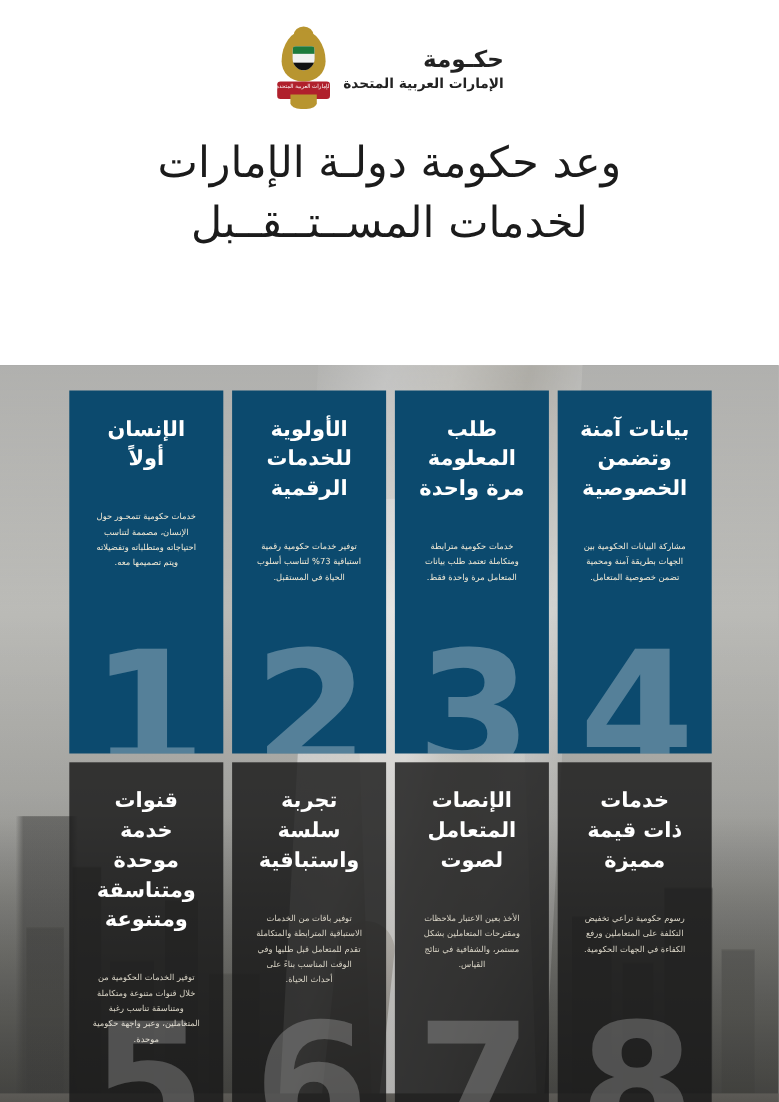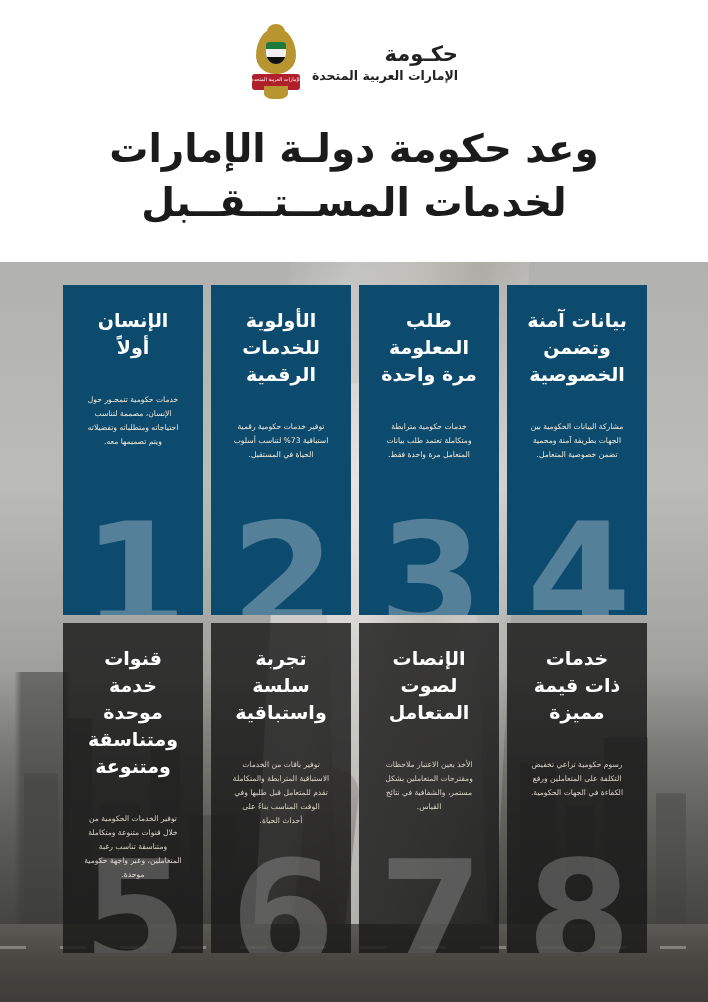--- a/index.html
+++ b/index.html
@@ -10,21 +10,21 @@
   body {
     width: 708px;
     height: 1002px;
     font-family: "DejaVu Sans", "Liberation Sans", sans-serif;
     overflow: hidden;
     position: relative;
   }
 
   
   .header {
-    height: 262px;
+    height: 332px;
     background: #ffffff;
     position: relative;
   }
   .logo-row {
     display: flex;
     flex-direction: row;
     align-items: center;
     justify-content: center;
     gap: 10px;
     padding-top: 26px;
@@ -115,21 +115,21 @@
     margin-top: 3px;
   }
 
   .title-block {
     margin-top: 22px;
     text-align: center;
     padding: 0 36px;
   }
   .title-block .t-line {
     font-size: 39px;
-    font-weight: bold;
+    font-weight: normal;
     color: #1b1b1b;
     line-height: 1.38;
     letter-spacing: -0.5px;
     white-space: nowrap;
   }
 
   
   .poster {
     position: relative;
     width: 708px;
@@ -358,22 +358,22 @@
         <div>ذات قيمة</div>
         <div>مميزة</div>
       </div>
       <div class="c-desc">رسوم حكومية تراعي تخفيض التكلفة على المتعاملين ورفع الكفاءة في الجهات الحكومية.</div>
       <div class="c-num">8</div>
     </div>
 
     <div class="card dark">
       <div class="c-title">
         <div>الإنصات</div>
+        <div>المتعامل</div>
         <div>لصوت</div>
-        <div>المتعامل</div>
       </div>
       <div class="c-desc">الأخذ بعين الاعتبار ملاحظات ومقترحات المتعاملين بشكل مستمر، والشفافية في نتائج القياس.</div>
       <div class="c-num">7</div>
     </div>
 
     <div class="card dark">
       <div class="c-title">
         <div>تجربة سلسة</div>
         <div>واستباقية</div>
       </div>

